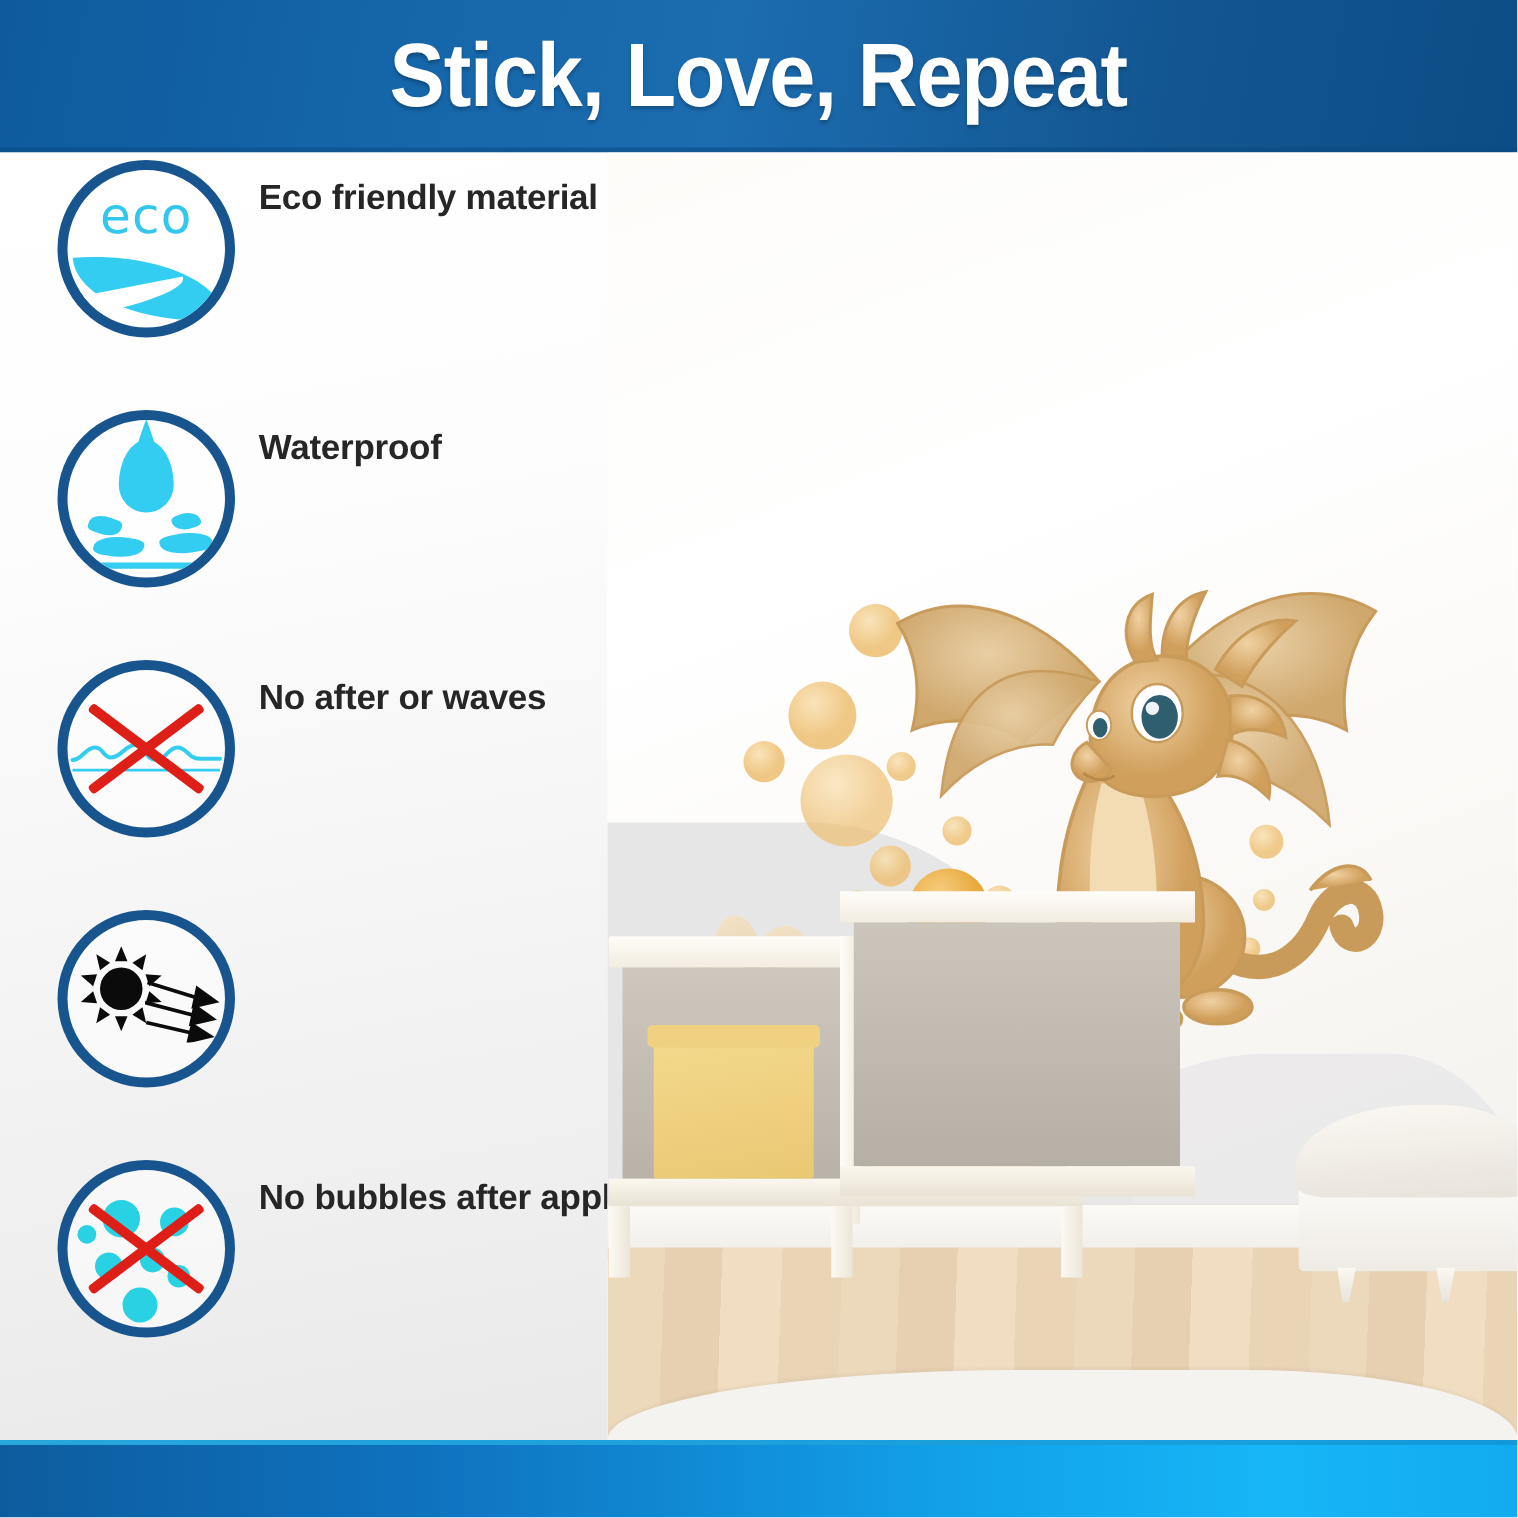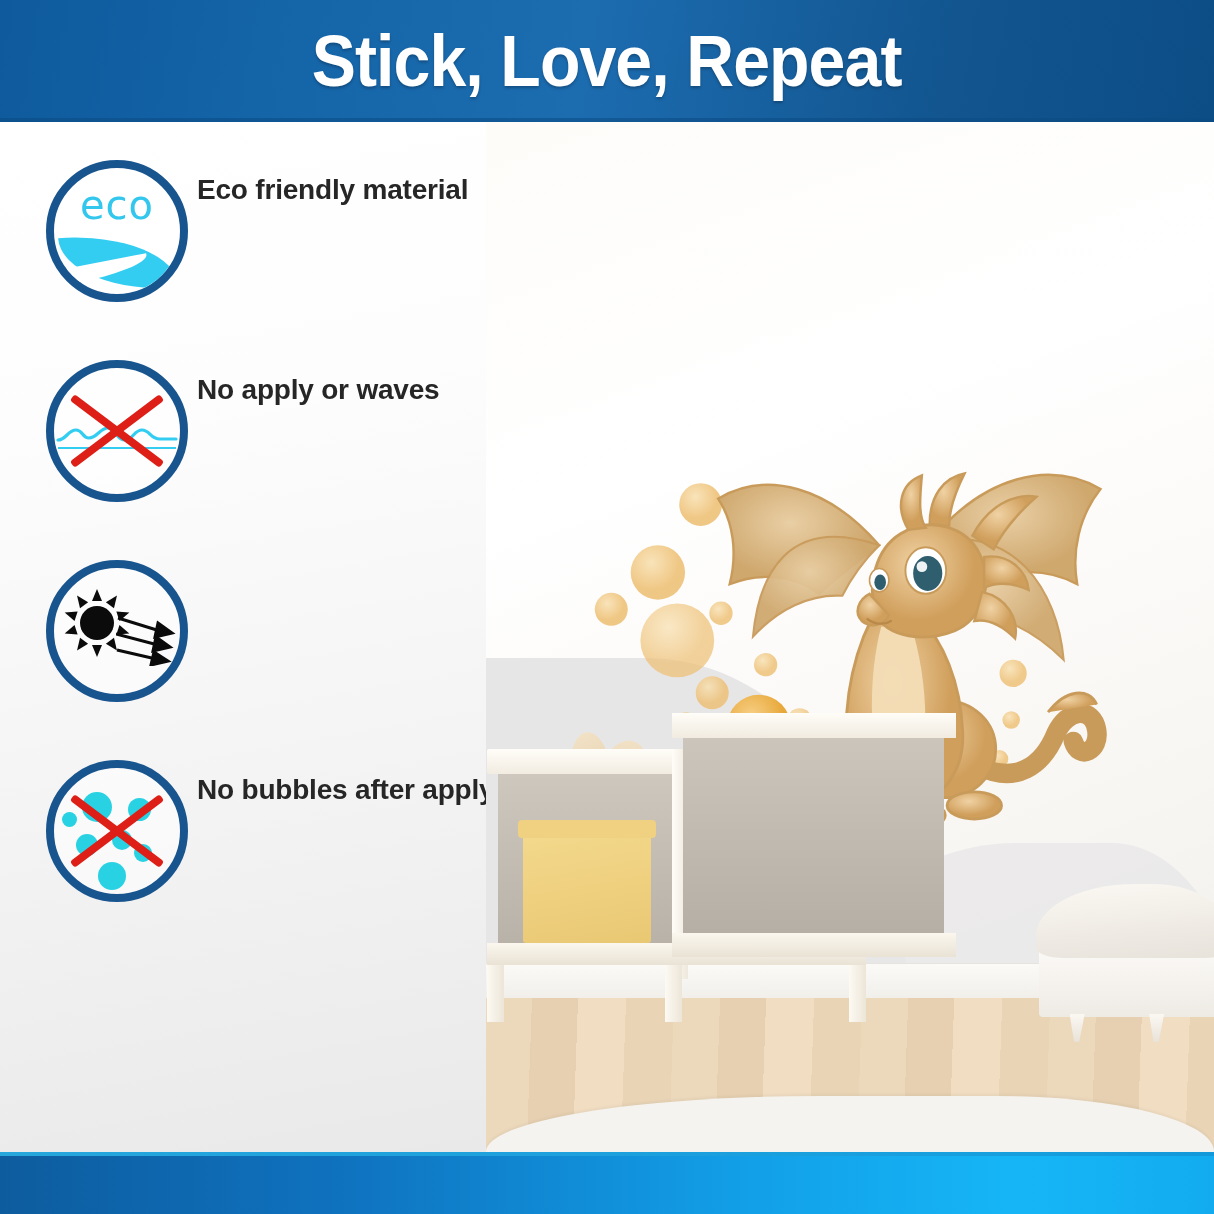--- a/index.html
+++ b/index.html
@@ -35,42 +35,42 @@
 
   
   .content {
     position:absolute; left:0; top:122px; width:1214px; height:1030px;
   }
 
   
   .features-panel {
     position:absolute; left:0; top:0; width:486px; height:1030px;
     background:linear-gradient(170deg,#ffffff 0%,#fdfdfd 28%,#f4f4f4 62%,#e9e9e9 100%);
-    padding-top:38px;
+    padding-top:6px;
   }
   .feature-row {
     position:relative;
     height:200px;
     display:flex;
     align-items:flex-start;
     padding-left:46px;
   }
   .icon-circle {
     width:142px; height:142px; flex:0 0 142px;
     border-radius:50%;
     border:8px solid #18558f;
     background:rgba(255,255,255,.55);
     position:relative;
     overflow:hidden;
   }
   .feature-label {
     font-size:28px;
     font-weight:bold;
     color:#262626;
-    margin-left:9px;
+    margin-left:19px;
     margin-top:14px;
     white-space:nowrap;
     letter-spacing:-.2px;
   }
   .feature-row.indent .feature-label { margin-left:33px; }
 
   
   .eco-text{
     position:absolute; top:17px; left:0; width:100%;
     text-align:center;
@@ -245,36 +245,47 @@
   <div class="features-panel">
 
     <div class="feature-row">
       <div class="icon-circle">
         <div class="eco-text">eco</div>
         <div class="eco-leaf"></div>
       </div>
       <div class="feature-label">Eco friendly material</div>
     </div>
 
+    <div class="feature-row">
+      <div class="icon-circle">
+        <div class="drop"></div>
+        <div class="splash sp1"></div>
+        <div class="splash sp2"></div>
+        <div class="splash sp3"></div>
+        <div class="splash sp4"></div>
+        <div class="waterline"></div>
+      </div>
+      <div class="feature-label">Waterproof</div>
+    </div>
 
     <div class="feature-row">
       <div class="icon-circle">
         <div class="wave-lines">
           <svg viewBox="0 0 122 36" preserveAspectRatio="none">
             <path d="M2 20 C10 20 12 10 20 10 C27 10 26 18 33 18 C41 18 44 8 52 8
                      C60 8 60 20 69 20 C77 20 78 10 86 10 C94 10 94 19 104 19 L120 19" fill="none" stroke="#33cdf2" stroke-width="3.2" stroke-linecap="round"></path>
             <path d="M2 28 L120 28" fill="none" stroke="#33cdf2" stroke-width="2.2"></path>
           </svg>
         </div>
         <div class="red-x">
           <span></span>
             <span></span>
         </div>
       </div>
-      <div class="feature-label">No apply or waves</div>
+      <div class="feature-label">No after or waves</div>
     </div>
 
     <div class="feature-row indent">
       <div class="icon-circle">
         <div class="sun">
           <div class="sun-core"></div>
           <div class="ray" style="transform:translate(-50%,-50%) rotate(0deg) translateY(-28px)"></div>
           <div class="ray" style="transform:translate(-50%,-50%) rotate(36deg) translateY(-28px)"></div>
           <div class="ray" style="transform:translate(-50%,-50%) rotate(72deg) translateY(-28px)"></div>
           <div class="ray" style="transform:translate(-50%,-50%) rotate(108deg) translateY(-28px)"></div>

